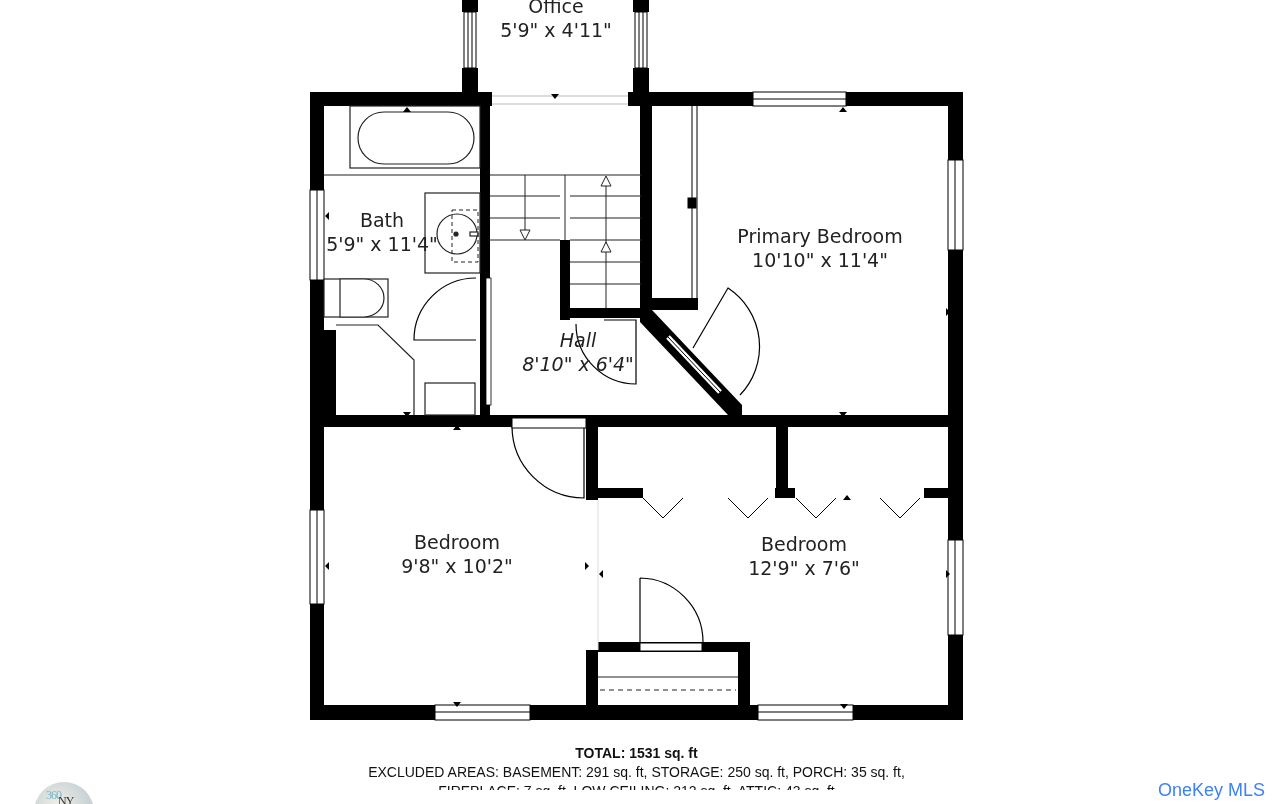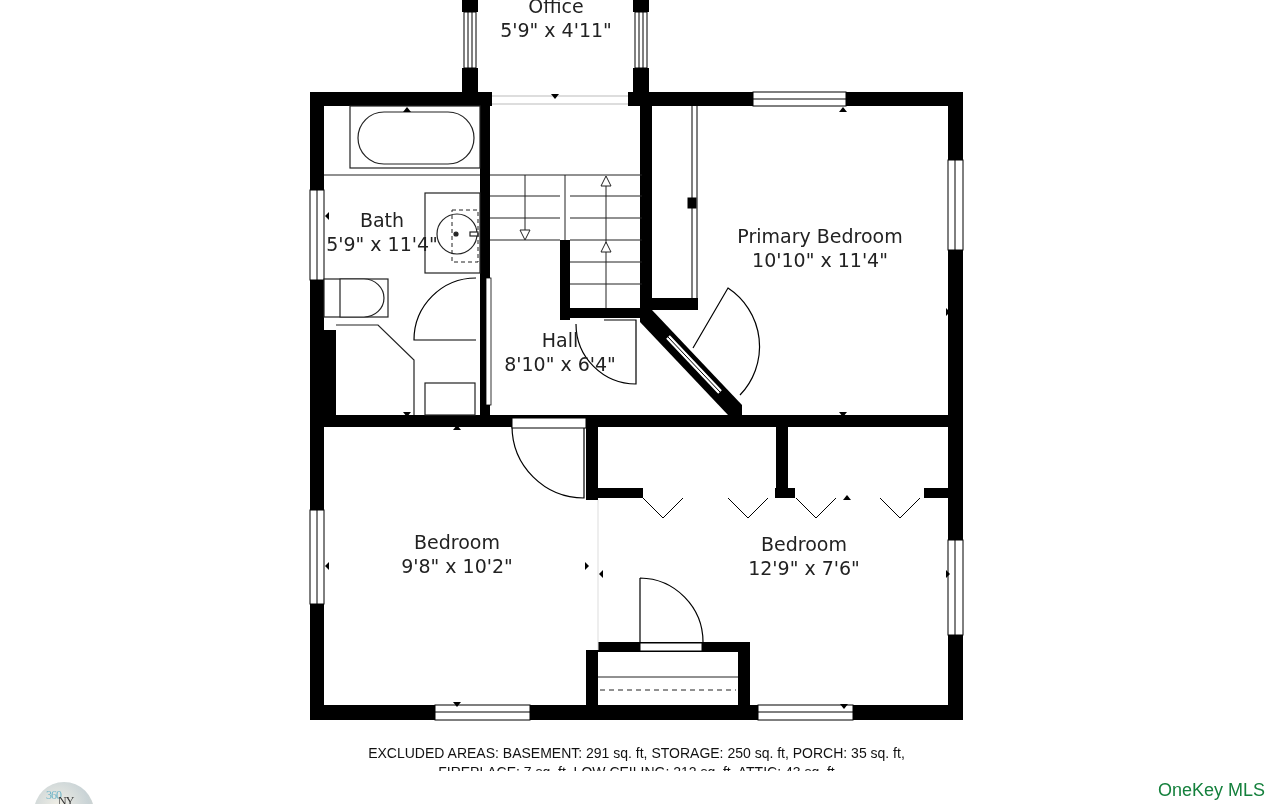--- a/index.html
+++ b/index.html
@@ -3,21 +3,21 @@
 <meta charset="utf-8">
 <style>
   html,body{margin:0;padding:0;background:#fff;}
   body{width:1273px;height:804px;position:relative;overflow:hidden;font-family:"DejaVu Sans","Liberation Sans",sans-serif;color:#1a1a1a;}
   svg.plan{position:absolute;left:0;top:0;}
   .room-label{position:absolute;text-align:center;font-size:19px;line-height:24px;color:#222;white-space:nowrap;transform:translateX(-50%);}
   .room-label .dim{display:block;}
   .footer{position:absolute;left:0;width:1273px;top:744px;text-align:center;font-family:"Liberation Sans",sans-serif;font-size:14px;line-height:19px;color:#111;}
   .footer .total{font-weight:bold;font-size:14px;}
   .footer .line4{height:8px;overflow:hidden;}
-  .brand{position:absolute;right:8px;top:780px;font-family:"Liberation Sans",sans-serif;font-size:18px;color:#15803d;}
+  .brand{position:absolute;right:8px;top:780px;font-family:"Liberation Sans",sans-serif;font-size:18px;color:#3b82f6;}
   .logo{position:absolute;left:34px;top:782px;width:60px;height:60px;border-radius:50%;background:radial-gradient(circle at 40% 40%,#f1efe6,#c9d3d6 60%,#dcd6c4);}
   .logo span{position:absolute;left:12px;top:6px;font-size:12px;font-family:"Liberation Serif",serif;color:#333;letter-spacing:-1px;}
   .logo span b{color:#6fb5c8;font-weight:normal;}
 </style>
 </head>
 <body>
 
 <svg class="plan" width="1273" height="804" viewBox="0 0 1273 804">
 
   <g fill="#000">
@@ -164,38 +164,39 @@
 </svg>
 
 <div class="room-label" style="left:556px;top:-6px;">
   <span>Office</span>
   <span class="dim">5'9" x 4'11"</span>
 </div>
 <div class="room-label" style="left:382px;top:208px;">
   <span>Bath</span>
   <span class="dim">5'9" x 11'4"</span>
 </div>
-<div class="room-label" style="left:560px;top:328px;">
+<div class="room-label" style="left:578px;top:328px;font-style:italic;">
   <span>Hall</span>
   <span class="dim">8'10" x 6'4"</span>
 </div>
 <div class="room-label" style="left:820px;top:224px;">
   <span>Primary Bedroom</span>
   <span class="dim">10'10" x 11'4"</span>
 </div>
 <div class="room-label" style="left:457px;top:530px;">
   <span>Bedroom</span>
   <span class="dim">9'8" x 10'2"</span>
 </div>
 <div class="room-label" style="left:804px;top:532px;">
   <span>Bedroom</span>
   <span class="dim">12'9" x 7'6"</span>
 </div>
 
 <div class="footer">
+  <div class="total">TOTAL: 1531 sq. ft</div>
   <div>EXCLUDED AREAS: BASEMENT: 291 sq. ft, STORAGE: 250 sq. ft, PORCH: 35 sq. ft,</div>
   <div class="line4">FIREPLACE: 7 sq. ft, LOW CEILING: 212 sq. ft, ATTIC: 43 sq. ft</div>
 </div>
 
 <div class="logo">
   <span><span>NY</span><b>360</b></span>
 </div>
 <div class="brand">OneKey MLS</div>
 
 </body></html>

